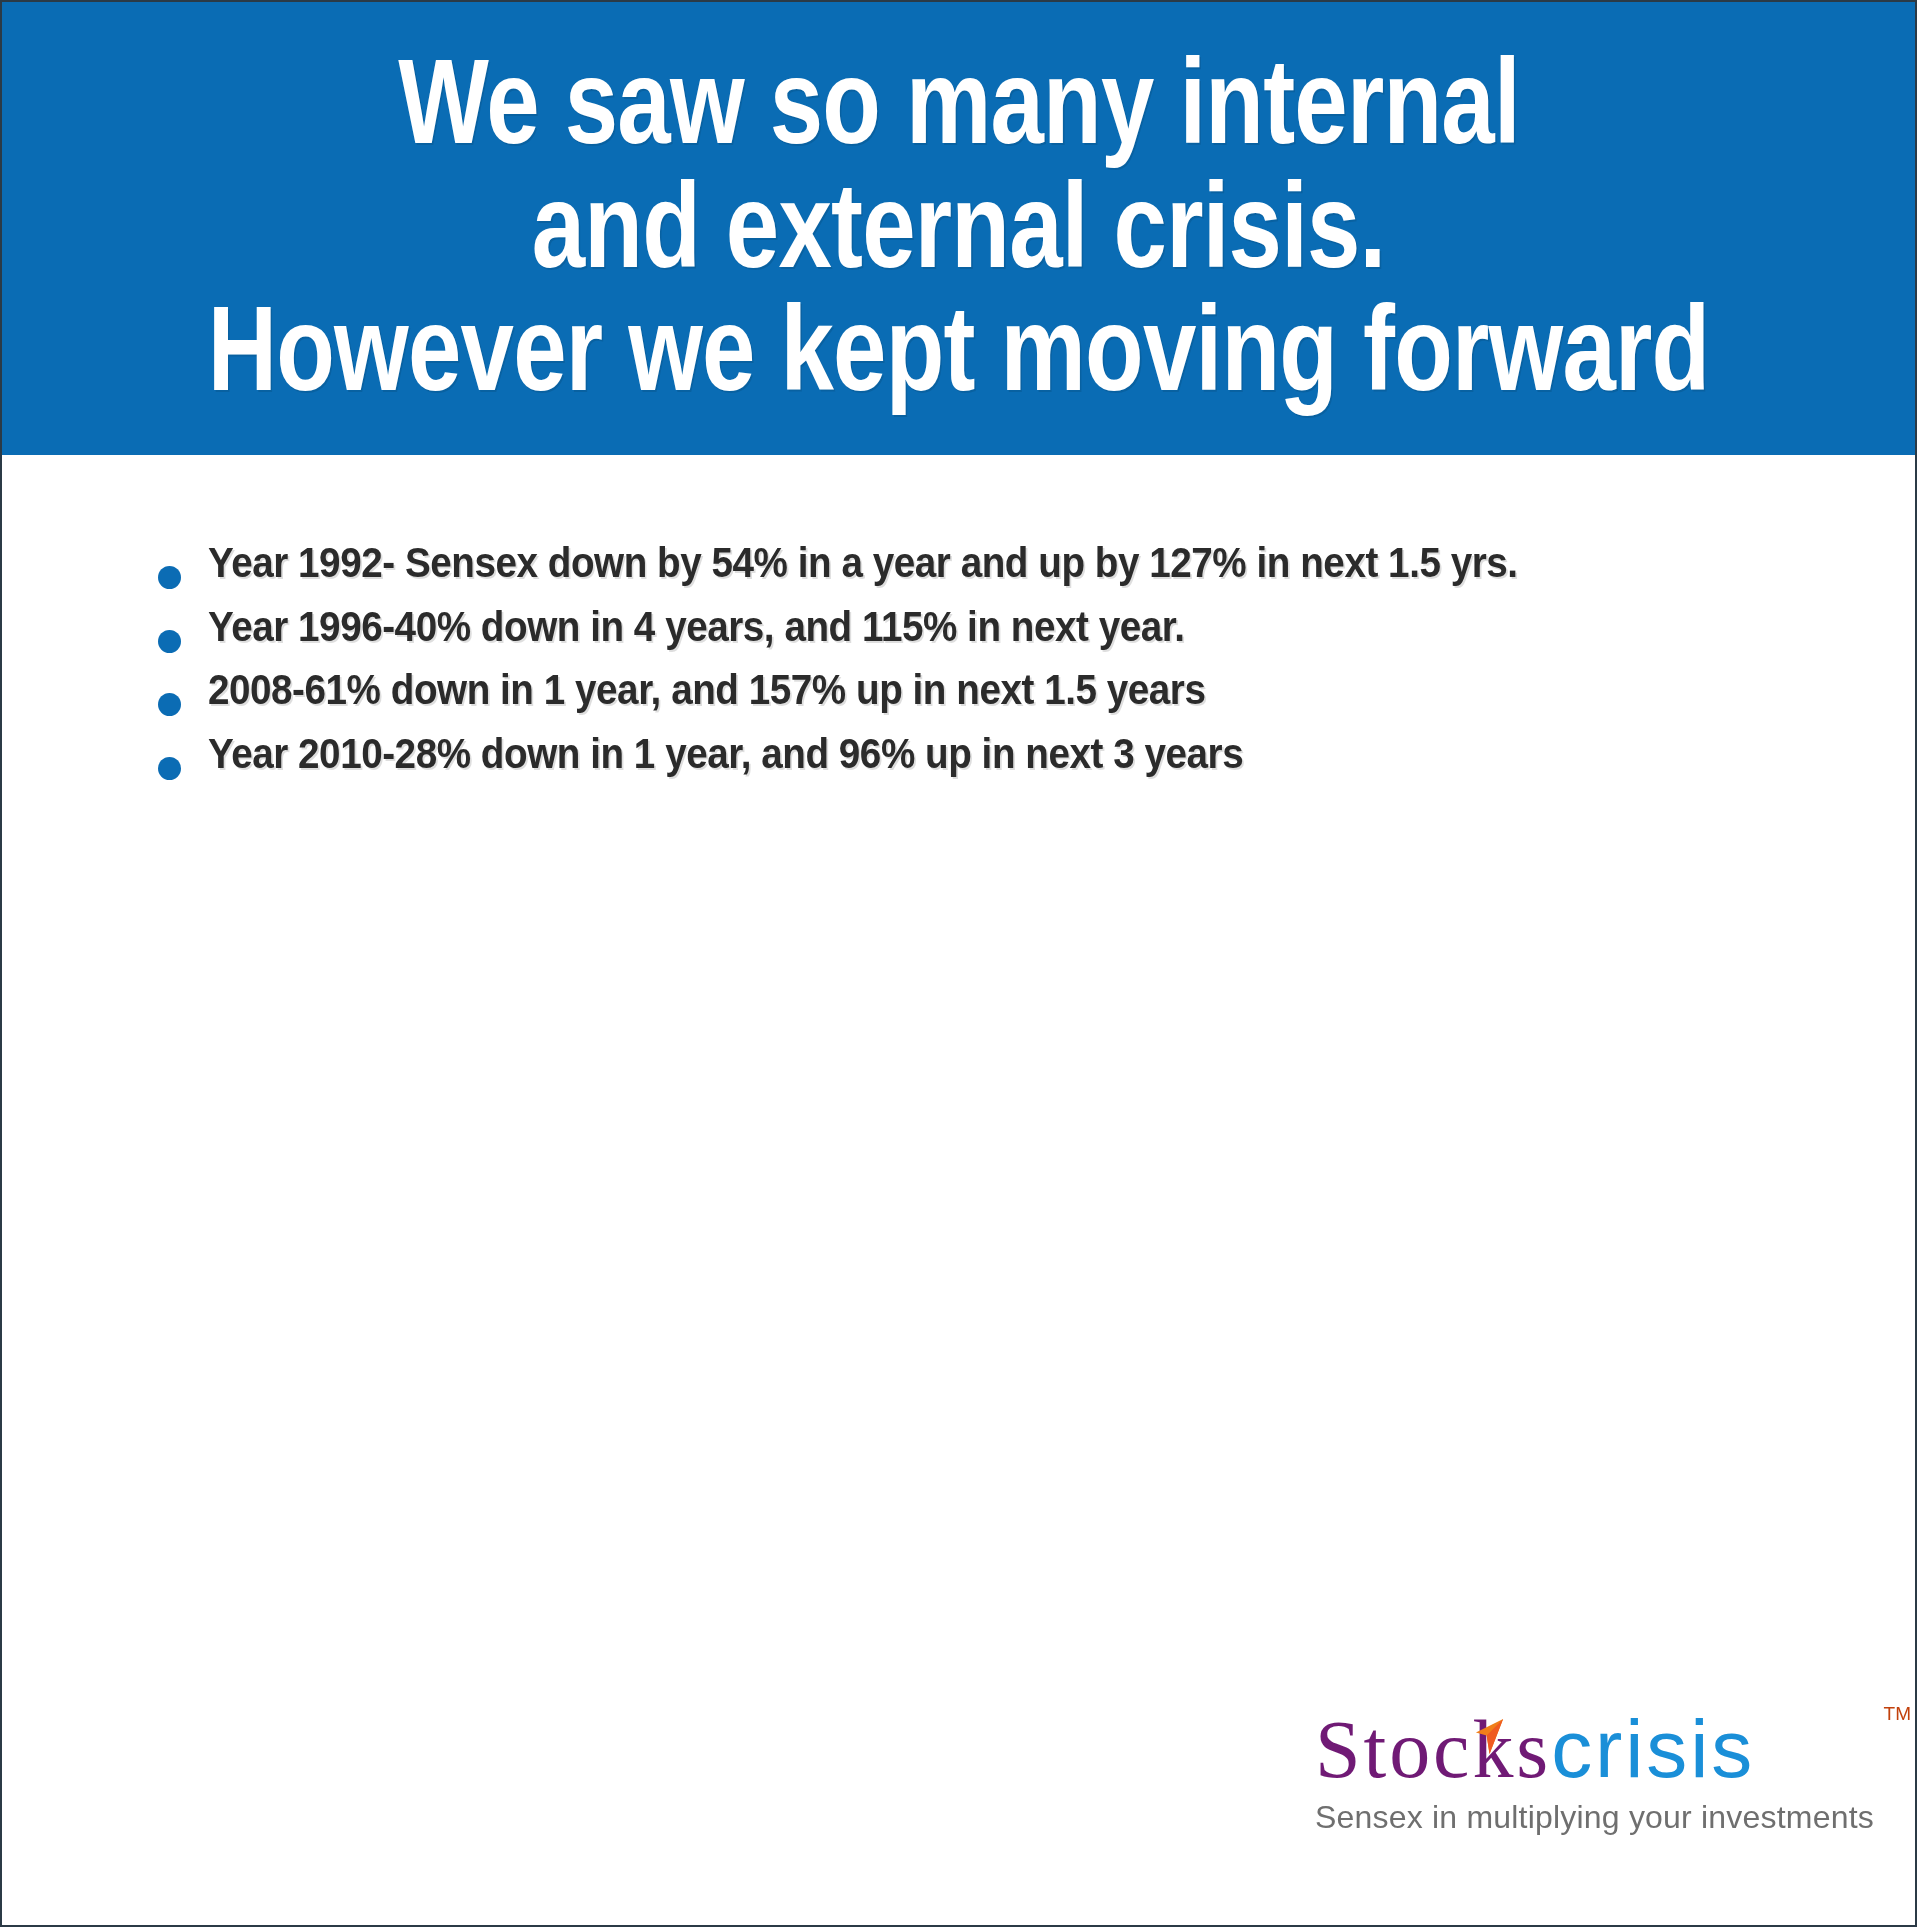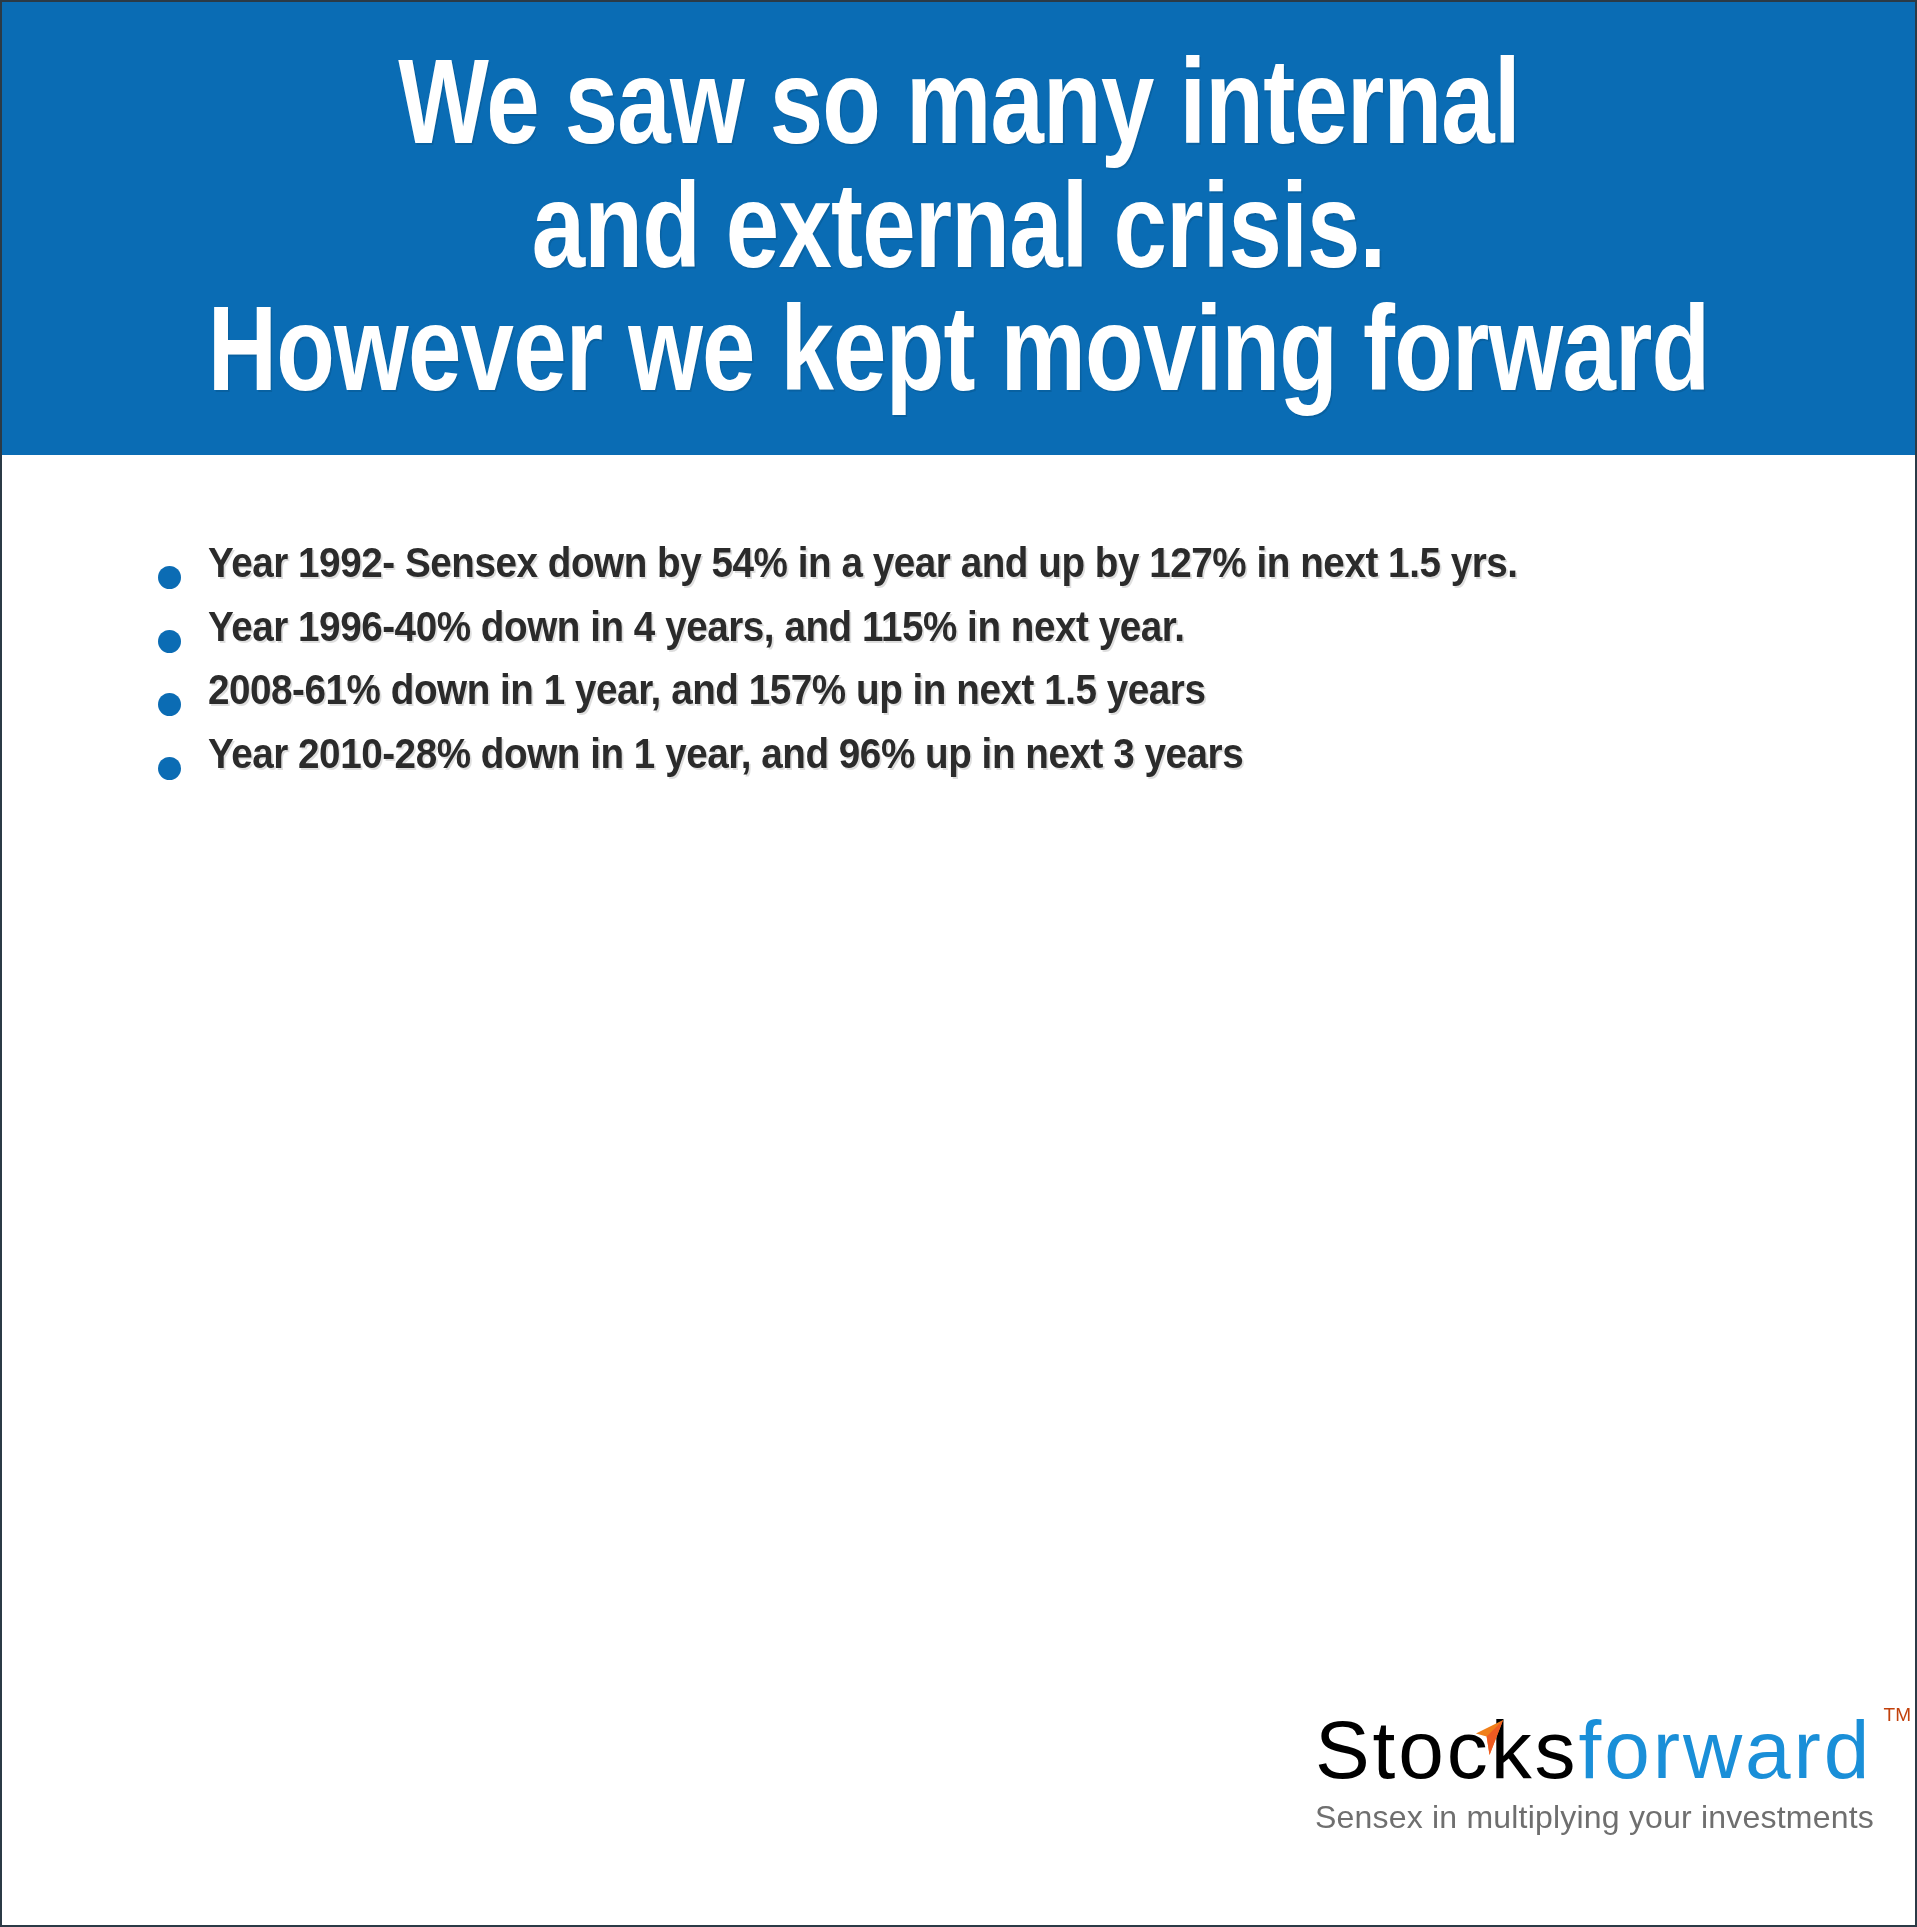--- a/index.html
+++ b/index.html
@@ -107,21 +107,21 @@
 
   .logo-wordmark {
     position: relative;
     font-family: "Liberation Sans", sans-serif;
     font-weight: normal;
     font-size: 82px;
     line-height: 1;
     letter-spacing: 2.9px;
     white-space: nowrap;
   }
-  .logo-stocks { color: #000000; }
+  .logo-stocks { color: #701a75; font-family: Liberation Serif, serif; }
   .logo-bazaar { color: #1a8fd8; }
 
   .logo-tm {
     position: absolute;
     top: -3.9px;
     right: -37px;
     font-size: 19px;
     letter-spacing: 0;
     color: #c2410c;
     font-weight: normal;
@@ -180,21 +180,21 @@
       <div class="bullet-item">
         <span class="bullet-dot"></span>
         <span class="bullet-text">Year 2010-28% down in 1 year, and 96% up in next 3 years</span>
       </div>
 
 
     </div>
 
     <div class="logo-block">
       <div class="logo-wordmark">
-        <span class="logo-stocks">Stocks</span><span class="logo-bazaar">forward</span>
+        <span class="logo-stocks">Stocks</span><span class="logo-bazaar">crisis</span>
         <span class="logo-tm">TM</span>
         <span class="logo-arrow">
           <svg width="33" height="39" viewBox="0 0 34 40" xmlns="http://www.w3.org/2000/svg">
             <polygon points="30,2 2,16 13,19 16,38" fill="#f07f1a"></polygon>
             <polygon points="30,2 13,19 16,38" fill="#ef5b22"></polygon>
           </svg>
         </span>
       </div>
       <div class="logo-tagline">Sensex in multiplying your investments</div>
     </div>

